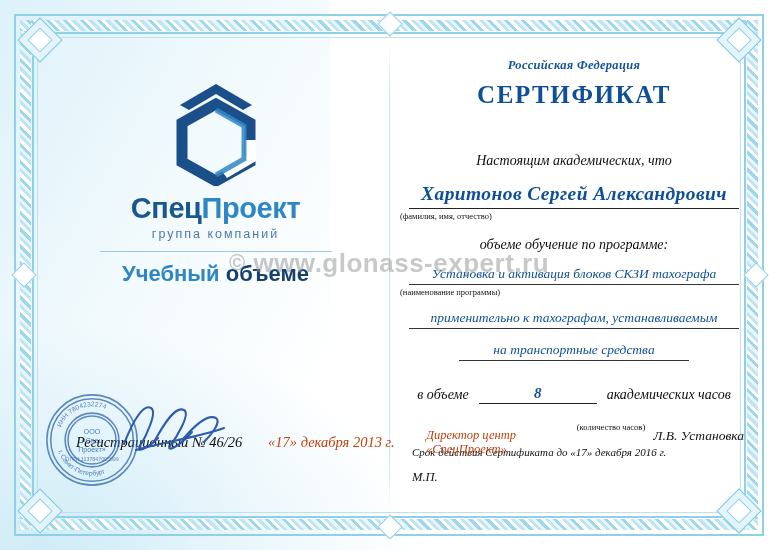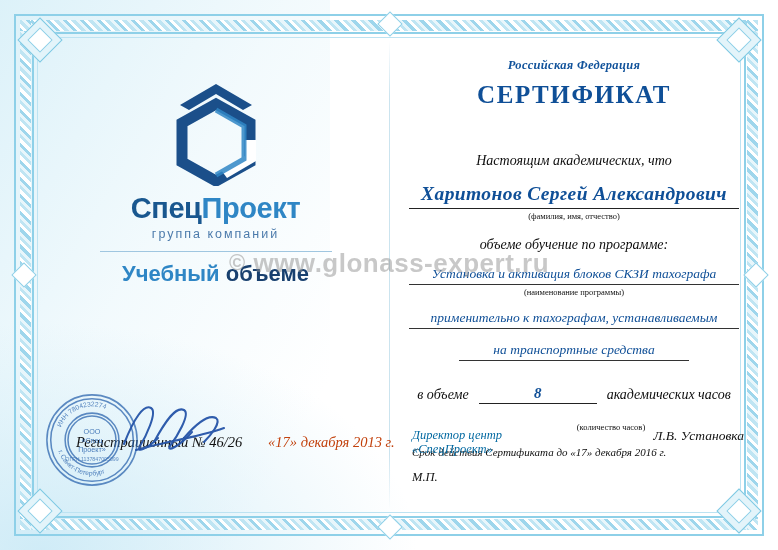--- a/index.html
+++ b/index.html
@@ -235,21 +235,20 @@
     letter-spacing: 0.4px;
     color: #0f4f97;
     white-space: nowrap;
   }
   .underline-full {
     width: 330px; height: 1px;
     margin: 3px auto 0 auto;
     background: #222;
   }
   .caption {
-    text-align: center;
     font-family: "Liberation Serif", serif;
     font-size: 8.5px;
     margin-top: 2px;
     color: #111;
   }
   .program-lead {
     margin-top: 16px;
     text-align: center;
     font-family: "Liberation Serif", serif;
     font-style: italic;
@@ -322,25 +321,25 @@
 
   
   .sig-block {
     position: absolute;
     left: 6px; top: 368px;
     width: 342px;
     height: 60px;
   }
   .sig-title {
     position: absolute;
-    left: 6px; top: 2px;
+    left: 20px; top: 2px;
     font-family: "Liberation Serif", serif;
     font-style: italic;
     font-size: 12.5px;
-    color: #0369a1;
+    color: #c2410c;
     line-height: 1.15;
   }
   .sig-name {
     position: absolute;
     right: 4px; top: 2px;
     font-family: "Liberation Serif", serif;
     font-style: italic;
     font-size: 13.5px;
     color: #111;
     white-space: nowrap;

